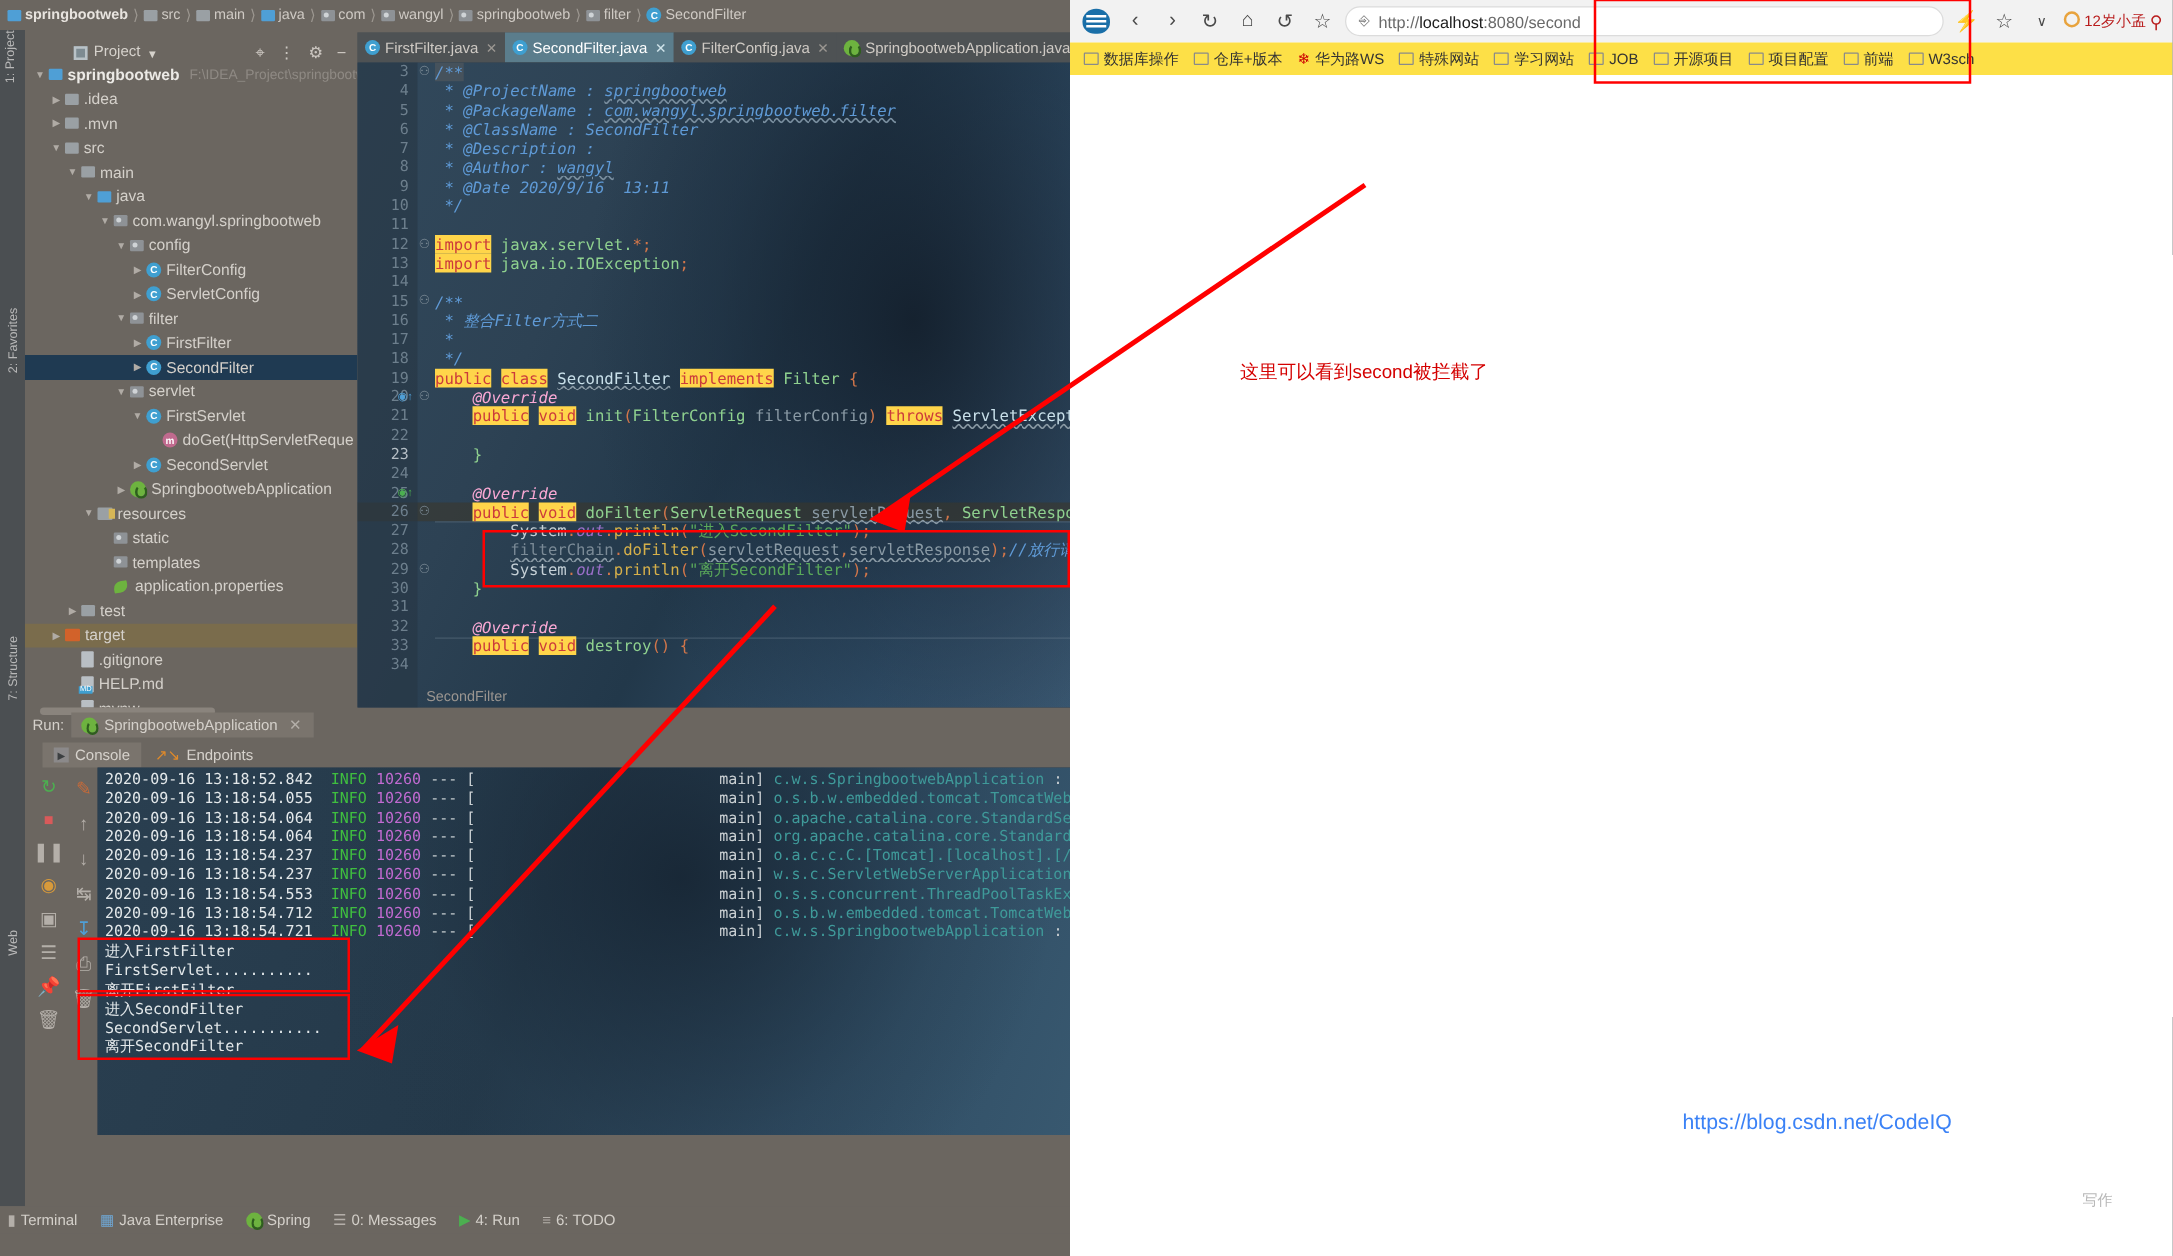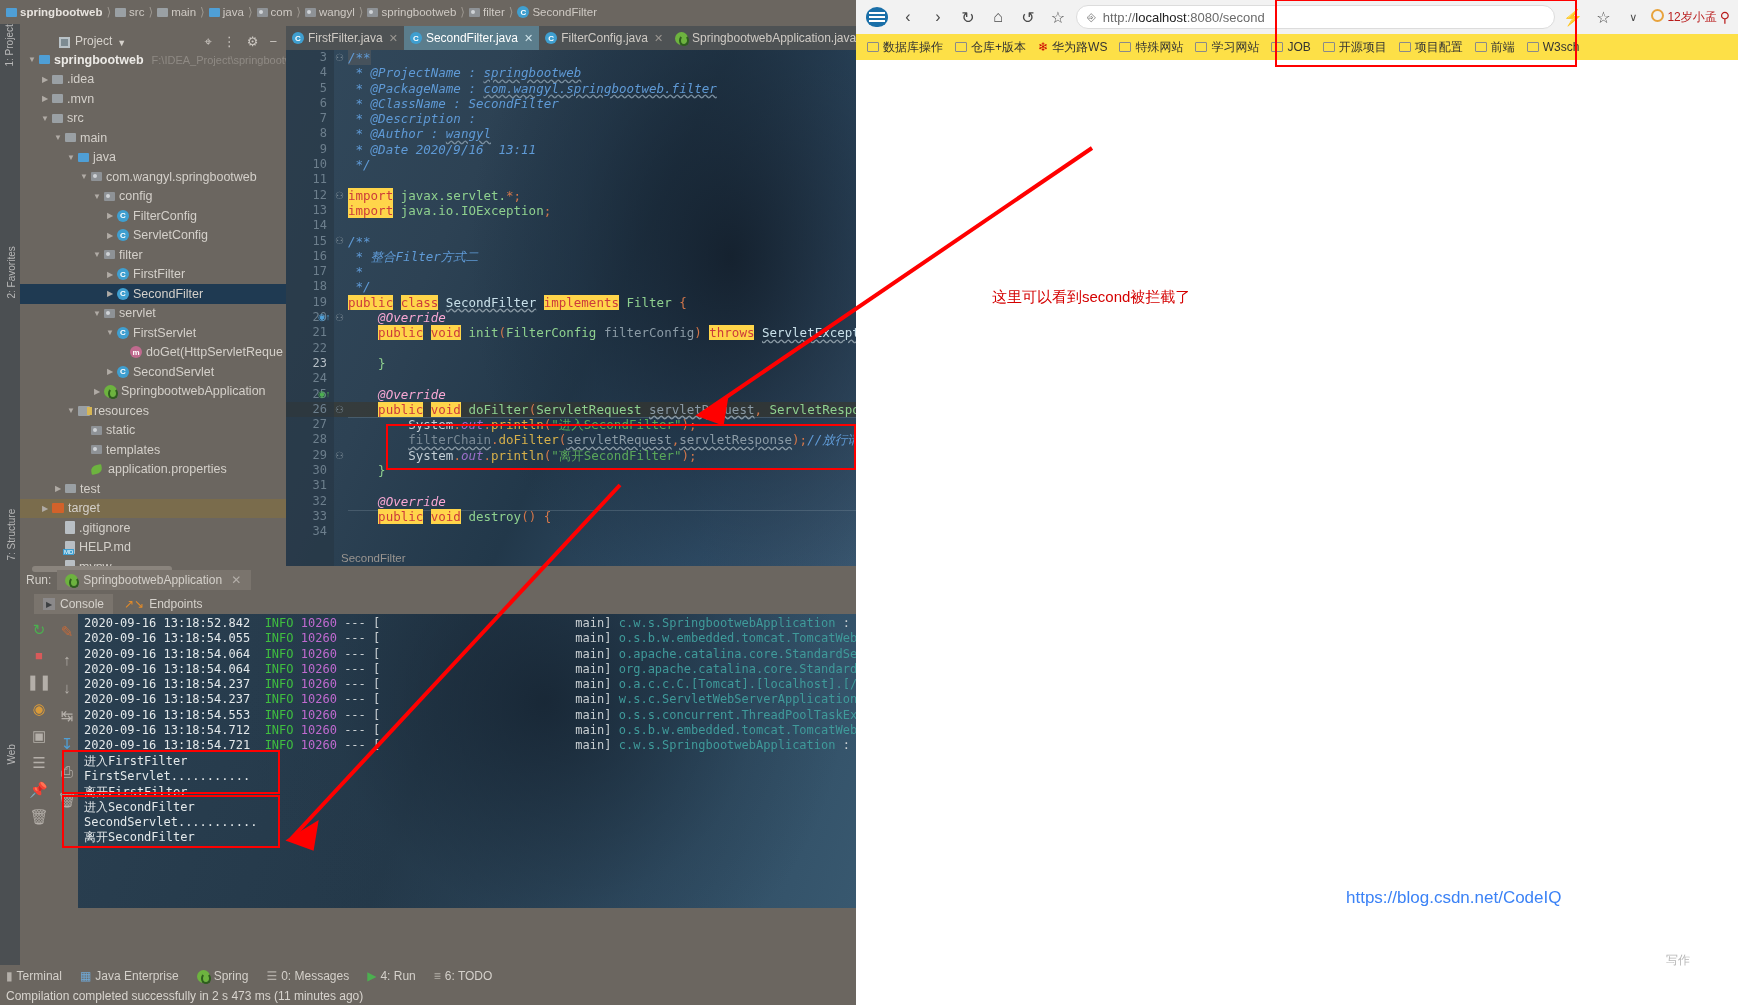--- a/index.html
+++ b/index.html
@@ -714,21 +714,20 @@
     </span>
     <span class="bi">
       <span style="color:#4caf50">▶</span>
       <span>4: Run</span>
     </span>
     <span class="bi">
       <span style="color:#b4afa9">≡</span>
       <span>6: TODO</span>
     </span>
   </div>
-  <div id="statusmsg">Compilation completed successfully in 2 s 473 ms (11 minutes ago)</div>
 </div>
 
 <div id="browser">
 
   <div id="navbar">
     <span class="logoIc"></span>
     <span class="navic">‹</span>
     <span class="navic">›</span>
     <span class="navic">↻</span>
     <span class="navic">⌂</span>

